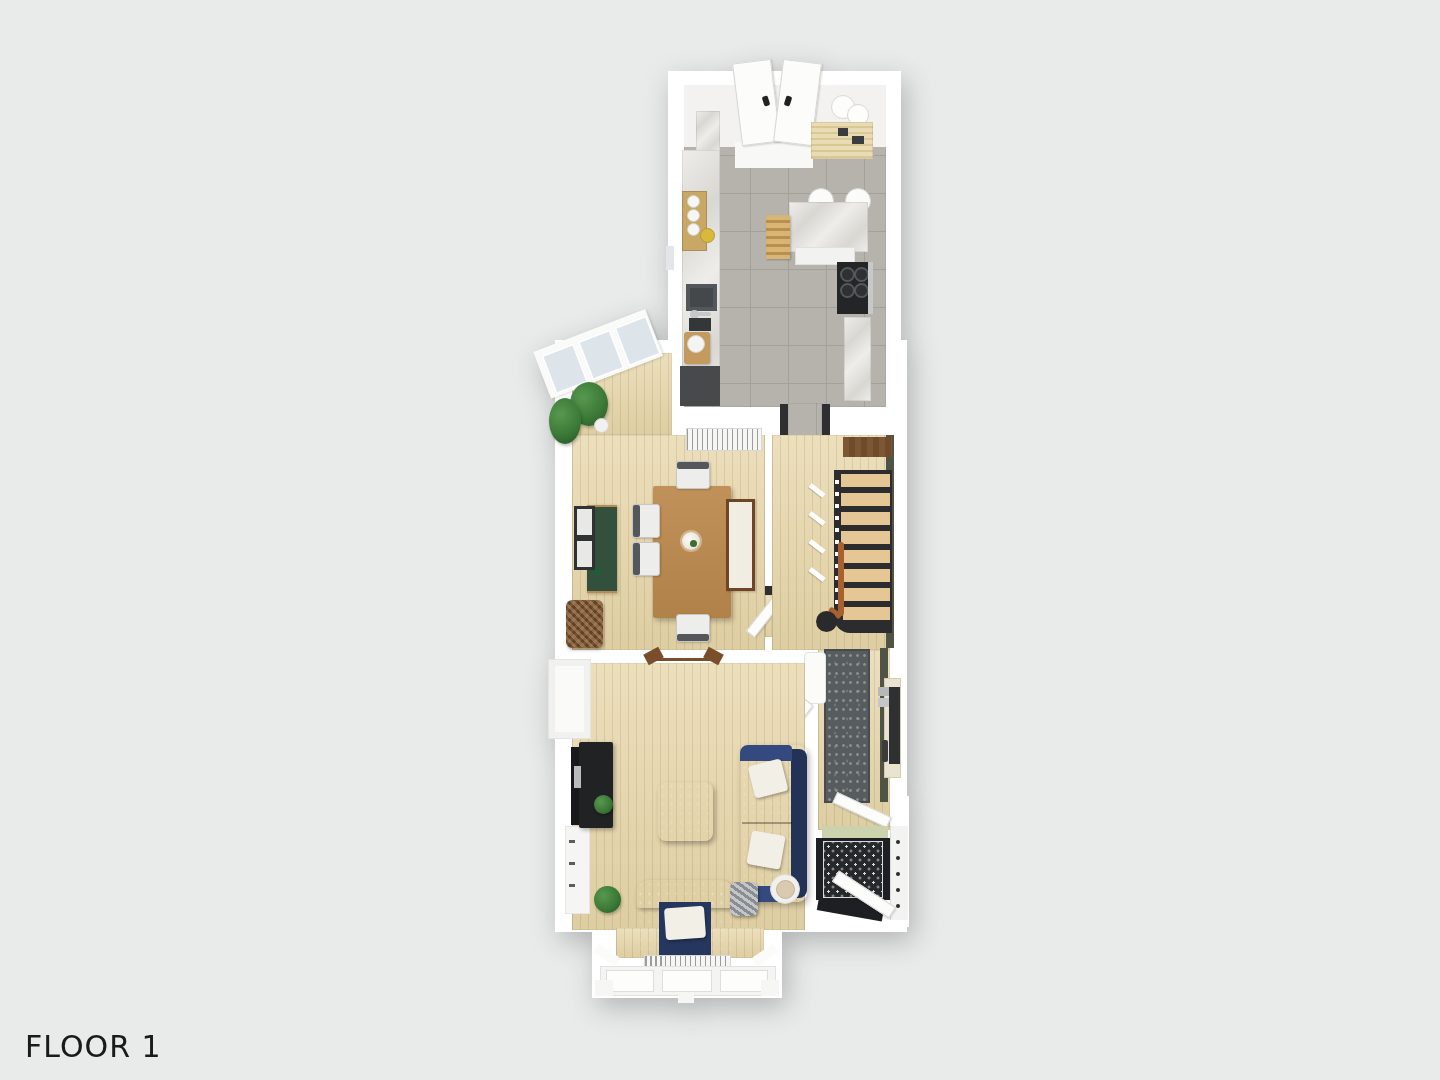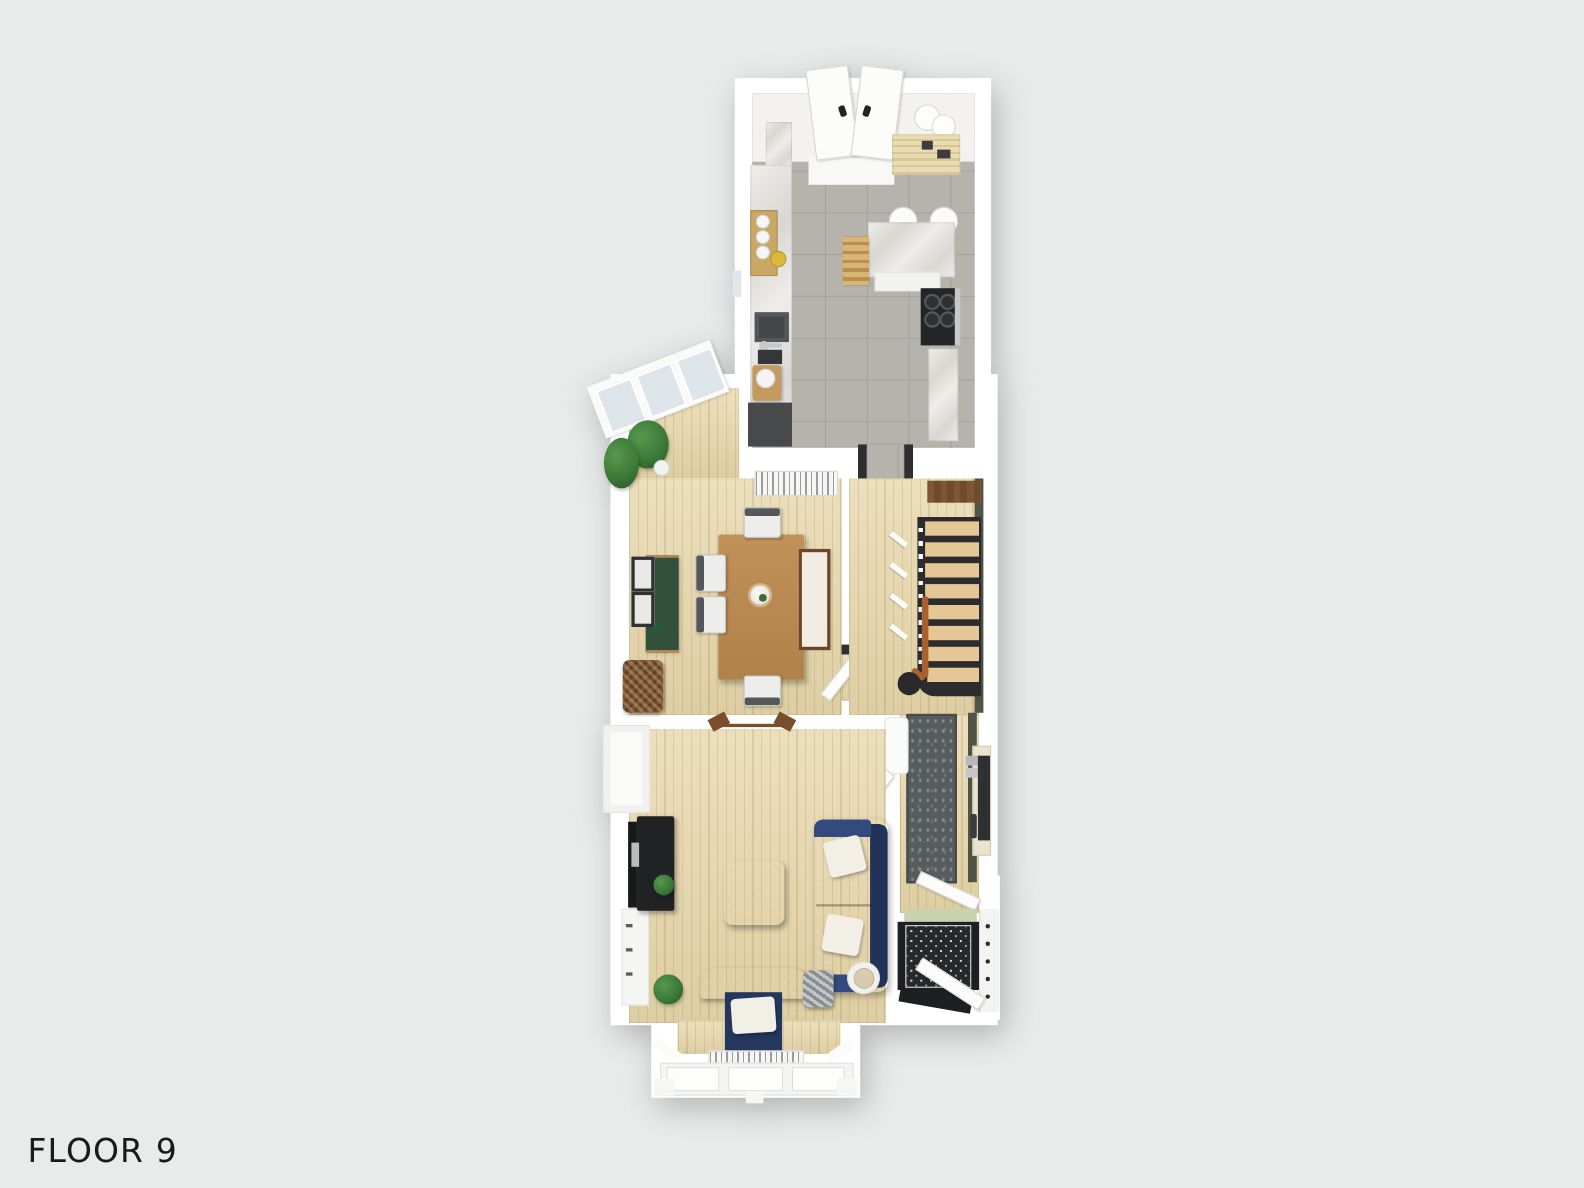--- a/index.html
+++ b/index.html
@@ -234,14 +234,14 @@
   <div class="abs" style="left:662px;top:970px;width:48px;height:20px;background:#fdfdfc;border:1px solid #dededd;"></div>
   <div class="abs" style="left:720px;top:970px;width:46px;height:20px;background:#fdfdfc;border:1px solid #dededd;"></div>
   <div class="abs" style="left:594px;top:950px;width:26px;height:10px;background:#fbfbf9;transform:rotate(35deg);"></div>
   <div class="abs" style="left:752px;top:950px;width:26px;height:10px;background:#fbfbf9;transform:rotate(-35deg);"></div>
   <div class="abs" style="left:595px;top:980px;width:18px;height:16px;background:#f6f6f4;"></div>
   <div class="abs" style="left:761px;top:980px;width:18px;height:16px;background:#f6f6f4;"></div>
   <div class="abs" style="left:678px;top:992px;width:16px;height:11px;background:#f6f6f4;"></div>
 
  </div>
 
- <div class="floor-label">FLOOR 9</div>
+ <div class="floor-label">FLOOR 1</div>
 </div>
 
 </body></html>

